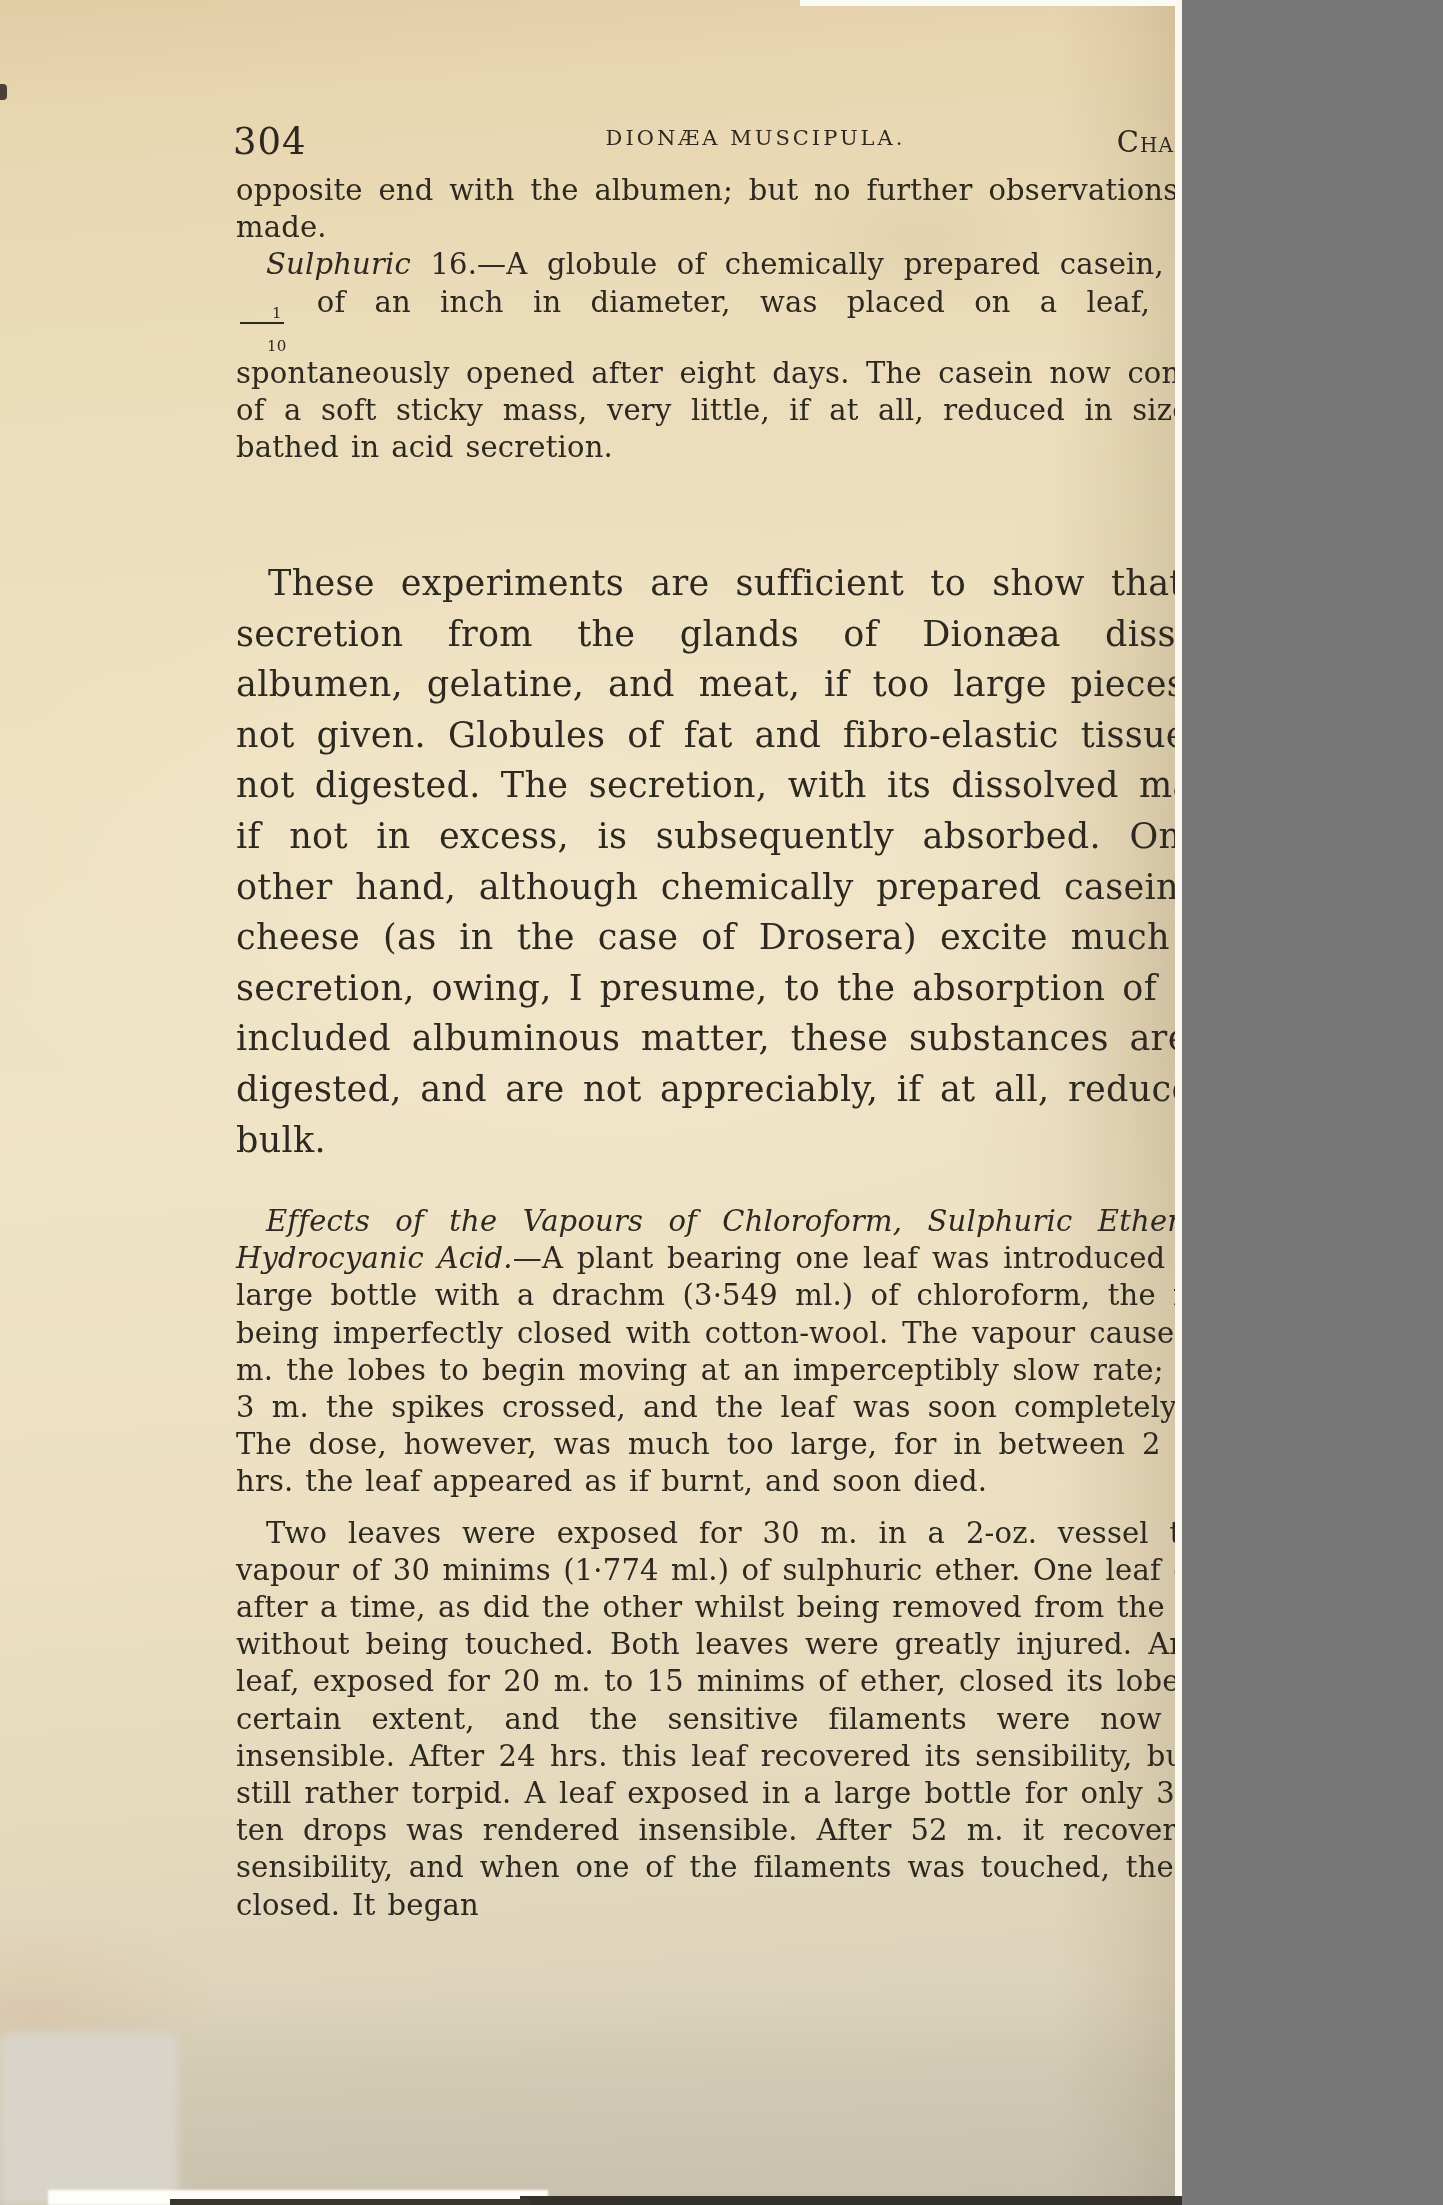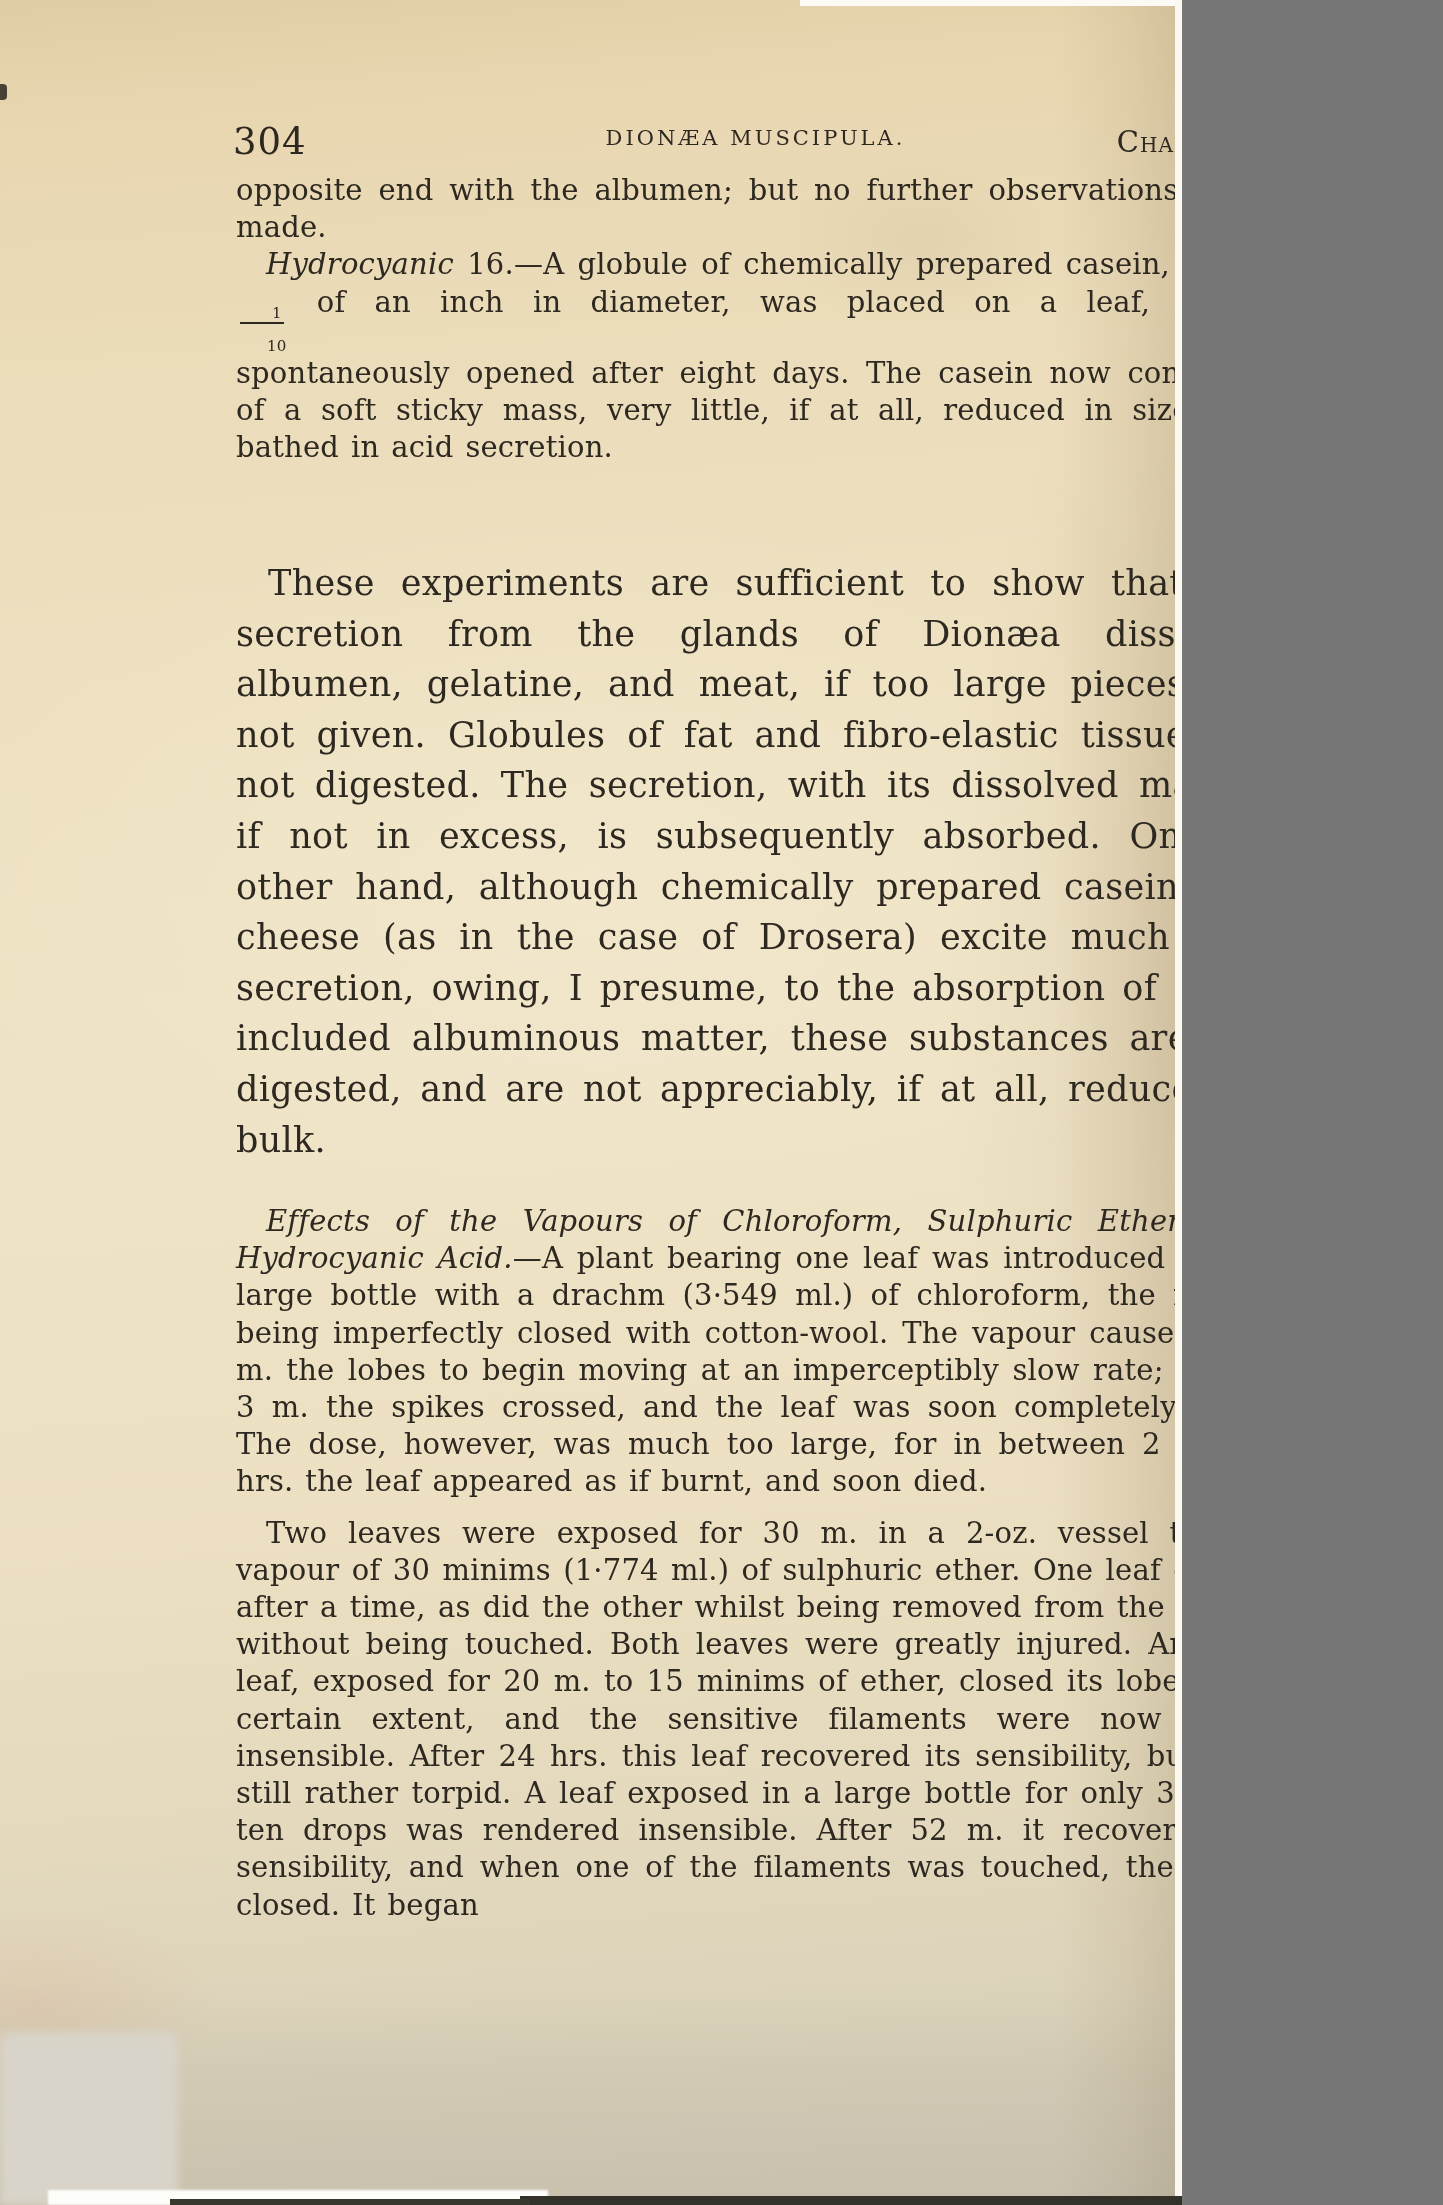--- a/index.html
+++ b/index.html
@@ -88,21 +88,21 @@
   <div class="bottom-left-patch"></div>
 
   <div class="header">
     <span class="pagenum">304</span>
     <span class="runtitle">DIONÆA MUSCIPULA.</span>
     <span class="chaplabel">Chap. XIII.</span>
   </div>
 
   <div class="tblock small block-1">
     <p class="noindent">opposite end with the albumen; but no further observations were made.</p>
-    <p class="indent"><span class="it">Hydrocyanic</span><span> 16.—A globule of chemically prepared casein, about </span><span class="frac">
+    <p class="indent"><span class="it">Sulphuric</span><span> 16.—A globule of chemically prepared casein, about </span><span class="frac">
           <span class="num">1</span>
           <span class="den">10</span>
         </span><span> of an inch in diameter, was placed on a leaf, which spontaneously opened after eight days. The casein now consisted of a soft sticky mass, very little, if at all, reduced in size, but bathed in acid secretion.</span></p>
   </div>
 
   <div class="tblock block-main">
     <p>These experiments are sufficient to show that the secretion from the glands of Dionæa dissolves albumen, gelatine, and meat, if too large pieces are not given.  Globules of fat and fibro-elastic tissue are not digested.  The secretion, with its dissolved matter, if not in excess, is subsequently absorbed.  On the other hand, although chemically prepared casein and cheese (as in the case of Drosera) excite much acid secretion, owing, I presume, to the absorption of some included albuminous matter, these substances are not digested, and are not appreciably, if at all, reduced in bulk.</p>
   </div>
 
   <div class="tblock small block-sect">

